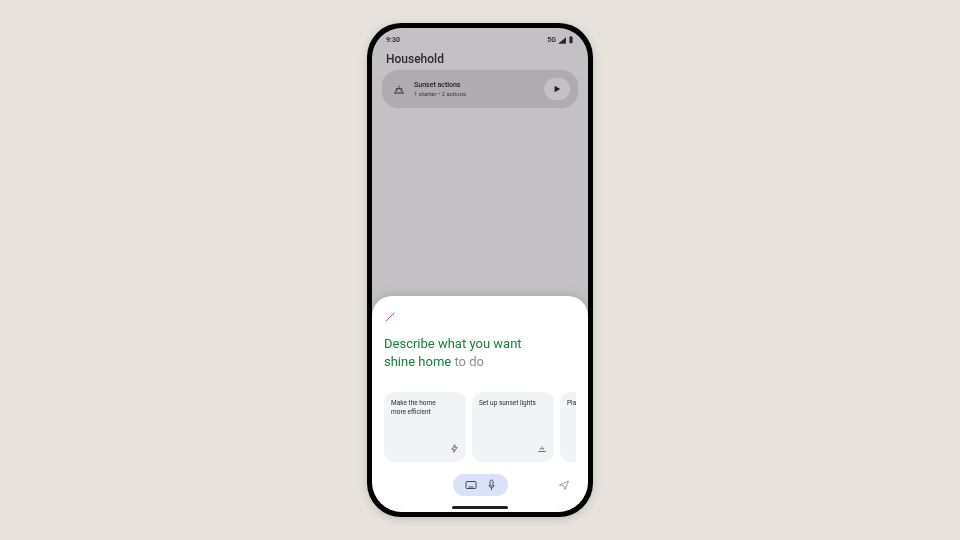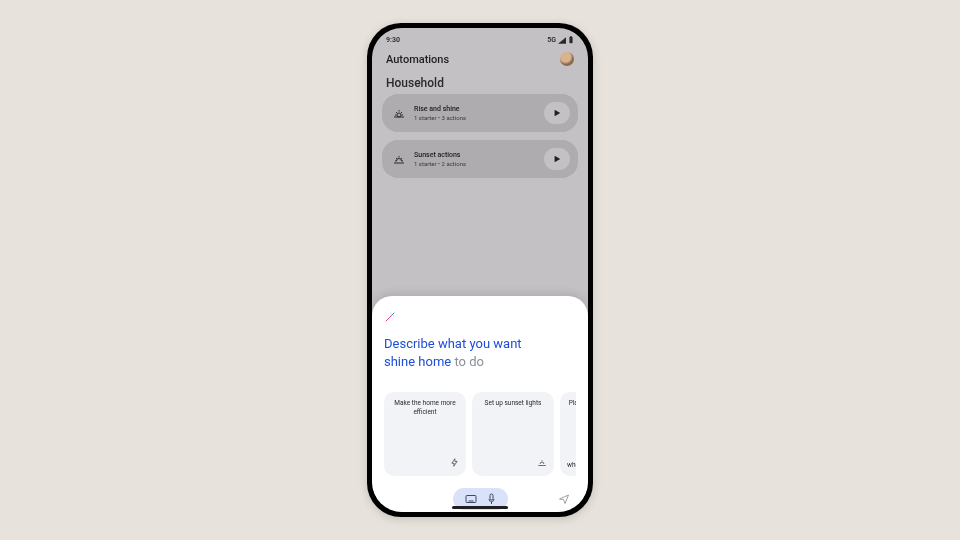--- a/index.html
+++ b/index.html
@@ -75,32 +75,32 @@
     background: #fff;
     border-radius: 20px 20px 30px 30px;
     padding: 12px 12px 8px;
     box-shadow: 0 -2px 10px rgba(0,0,0,0.12);
   }
   .sheet .wand { margin-bottom: 8px; }
   .prompt-text {
     font-size: 13px; line-height: 1.35; font-weight: 400;
     color: #8a8f99;
   }
-  .prompt-text .bright { color: #1d4ed8; }
+  .prompt-text .bright { color: #15803d; }
   .suggestions {
     display: flex; gap: 6px; margin-top: 22px;
     overflow: hidden;
   }
   .sugg-card {
-    flex: 0 0 82px; height: 84px;
+    flex: 0 0 82px; height: 70px;
     background: #f1f3f6;
     border-radius: 10px;
     padding: 7px;
-    display: flex; flex-direction: column; justify-content: space-between;
-    font-size: 6.5px; color: #2a2a2a; line-height: 1.3; text-align: center;
+    display: flex; flex-direction: row; justify-content: space-between;
+    font-size: 6.5px; color: #2a2a2a; line-height: 1.3;
   }
   .sugg-card.peek { flex: 0 0 22px; }
   .sugg-icon { align-self: flex-end; color: #444; }
   .input-bar {
     display: flex; align-items: center; justify-content: center;
     gap: 10px; margin-top: 12px;
     position: relative;
   }
   .pill {
     display: flex; align-items: center; gap: 10px;
@@ -128,51 +128,25 @@
         <svg width="8" height="7" viewBox="0 0 10 8">
             <path d="M0 8 L10 8 L10 0 Z" fill="#2a2a2a"></path>
           </svg>
         <svg width="6" height="8" viewBox="0 0 6 10">
             <rect x="1" y="1" width="4" height="8" rx="1" fill="#2a2a2a"></rect>
             <rect x="2" y="0" width="2" height="1" fill="#2a2a2a"></rect>
           </svg>
       </div>
     </div>
 
-    <div class="page-header">
-      <div class="page-title">Automations</div>
-      <div class="avatar"></div>
-    </div>
 
     <div class="section-label">Household</div>
 
     <div class="auto-list">
 
-      <div class="auto-card">
-        <div class="auto-icon">
-          <svg width="12" height="12" viewBox="0 0 24 24" fill="none" stroke="#2a2a2a" stroke-width="2">
-              <circle cx="12" cy="16" r="4"></circle>
-              <line x1="12" y1="6" x2="12" y2="9"></line>
-              <line x1="4" y1="16" x2="7" y2="16"></line>
-              <line x1="17" y1="16" x2="20" y2="16"></line>
-              <line x1="6" y1="10" x2="8" y2="12"></line>
-              <line x1="18" y1="10" x2="16" y2="12"></line>
-              <line x1="2" y1="20" x2="22" y2="20"></line>
-            </svg>
-        </div>
-        <div class="auto-text">
-          <div class="auto-title">Rise and shine</div>
-          <div class="auto-sub">1 starter • 3 actions</div>
-        </div>
-        <div class="play-btn">
-          <svg width="8" height="8" viewBox="0 0 10 10">
-              <path d="M2 1 L9 5 L2 9 Z" fill="#1f1f1f"></path>
-            </svg>
-        </div>
-      </div>
 
       <div class="auto-card">
         <div class="auto-icon">
           <svg width="12" height="12" viewBox="0 0 24 24" fill="none" stroke="#2a2a2a" stroke-width="2">
               <path d="M7 16 a5 5 0 0 1 10 0"></path>
               <line x1="12" y1="6" x2="12" y2="9"></line>
               <line x1="4" y1="16" x2="7" y2="16"></line>
               <line x1="17" y1="16" x2="20" y2="16"></line>
               <line x1="6" y1="10" x2="8" y2="12"></line>
               <line x1="18" y1="10" x2="16" y2="12"></line>

